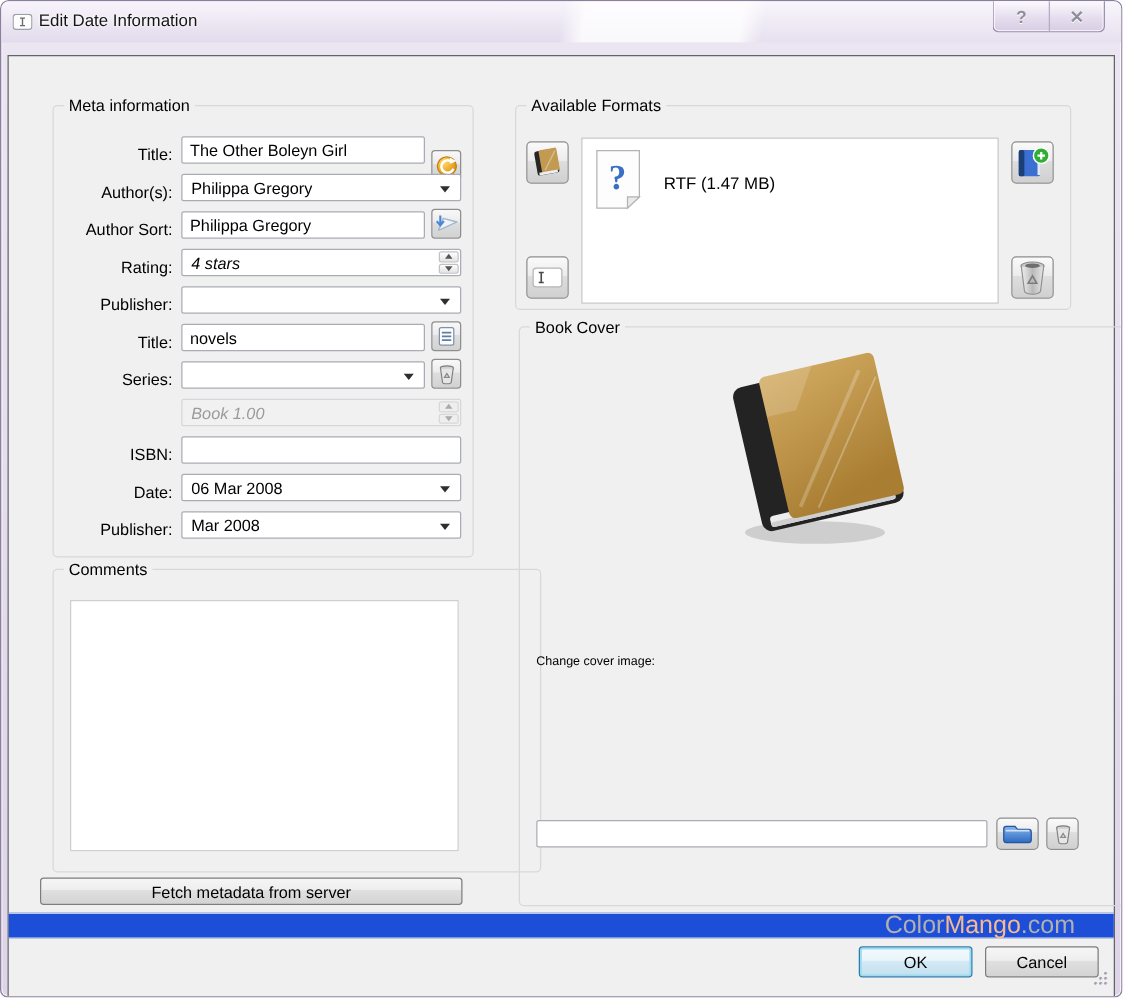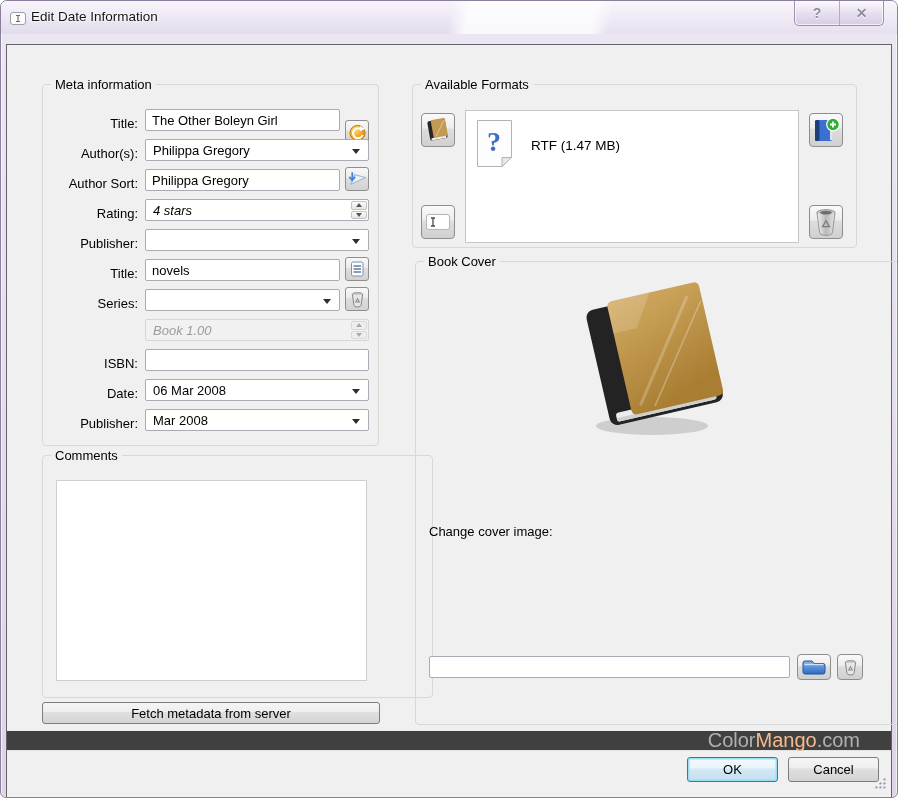--- a/index.html
+++ b/index.html
@@ -82,51 +82,51 @@
     background:#fff; border:1px solid #cfcfcf; resize:none; outline:none;
     font-family:"Liberation Sans",sans-serif; font-size:13px;
   }
 
   .w7btn {
     background:linear-gradient(#f5f5f5,#eeeeee 45%,#e0e0e0 46%,#d3d3d3);
     border:1px solid #7d7d7d; border-radius:3px; color:#000;
     font-family:"Liberation Sans",sans-serif; font-size:13px;
     display:flex; align-items:center; justify-content:center; cursor:default;
   }
-  .fetch-btn { position:absolute; left:35px; top:657px; width:338px; height:22px; }
+  .fetch-btn { position:absolute; left:25px; top:657px; width:338px; height:22px; }
 
   
   .formats-group { left:405px; top:39px; width:445px; height:164px; }
   .icon-btn {
     position:absolute; width:34px; height:34px; padding:0;
     background:linear-gradient(#fafafa,#ececec 45%,#dedede 46%,#d0d0d0);
     border:1px solid #8e8e8e; border-radius:4px;
     display:flex; align-items:center; justify-content:center; cursor:default;
   }
   .fmt-book { left:8px; top:28px; }
   .fmt-ibeam { left:8px; top:120px; }
   .fmt-add { left:396px; top:28px; }
   .fmt-trash { left:396px; top:120px; }
   .fmt-list { position:absolute; left:52px; top:25px; width:334px; height:133px; background:#fff; border:1px solid #c6c6c6; }
   .fmt-item { display:flex; align-items:center; padding:8px 8px; gap:16px; }
   .fmt-label { font-size:13.5px; color:#000; }
 
   
   .cover-group { left:408px; top:216px; width:487px; height:464px; }
   .cover-art { position:absolute; left:50%; top:20px; transform:translateX(-50%); }
-  .change-label { position:absolute; left:13px; top:262px; font-size:13px; color:#000; }
+  .change-label { position:absolute; left:13px; top:262px; font-size:10px; color:#000; }
   .cover-path { position:absolute; left:13px; top:394px; width:361px; height:22px; flex:none; }
   .browse-btn { left:381px; top:392px; width:34px; height:26px; }
   .cover-trash-btn { left:421px; top:392px; width:26px; height:26px; }
   .download-btn { position:absolute; left:13px; top:428px; width:424px; height:23px; }
 
   
   .watermark-band {
     position:absolute; left:0; top:685px; width:100%; height:21px;
-    background:#404040; border-top:1px solid #ededed; border-bottom:1px solid #e2e2e2;
+    background:#1d4ed8; border-top:1px solid #ededed; border-bottom:1px solid #e2e2e2;
     text-align:right; padding-right:31px; font-size:20px; line-height:19px;
   }
   .wm-gray { color:#b0b0b0; } .wm-mango { color:#f6ba90; }
 
   .btn-ok { position:absolute; left:680px; top:712px; width:91px; height:25px;
     background:linear-gradient(#f2fafd,#e9f5fb 45%,#d5eaf5 46%,#c3dfee);
     border:1px solid #2e7cab; box-shadow:inset 0 0 0 1.5px #9cdcf3; border-radius:3px;
   }
   .btn-cancel { position:absolute; left:781px; top:712px; width:91px; height:25px; }
   .grip { position:absolute; right:4px; bottom:3px; }

